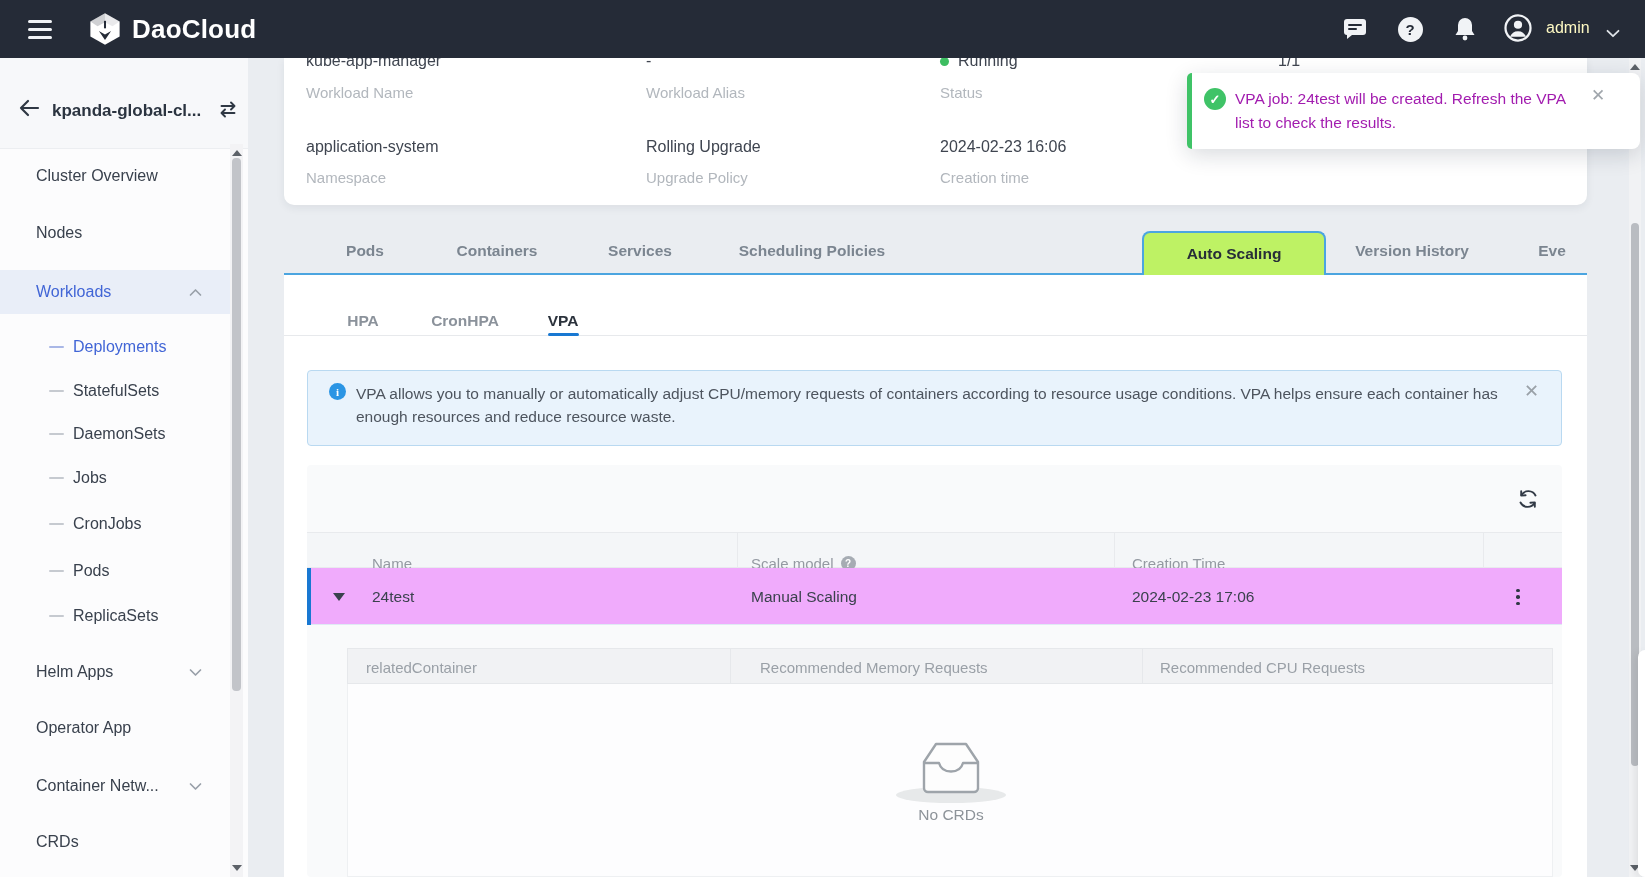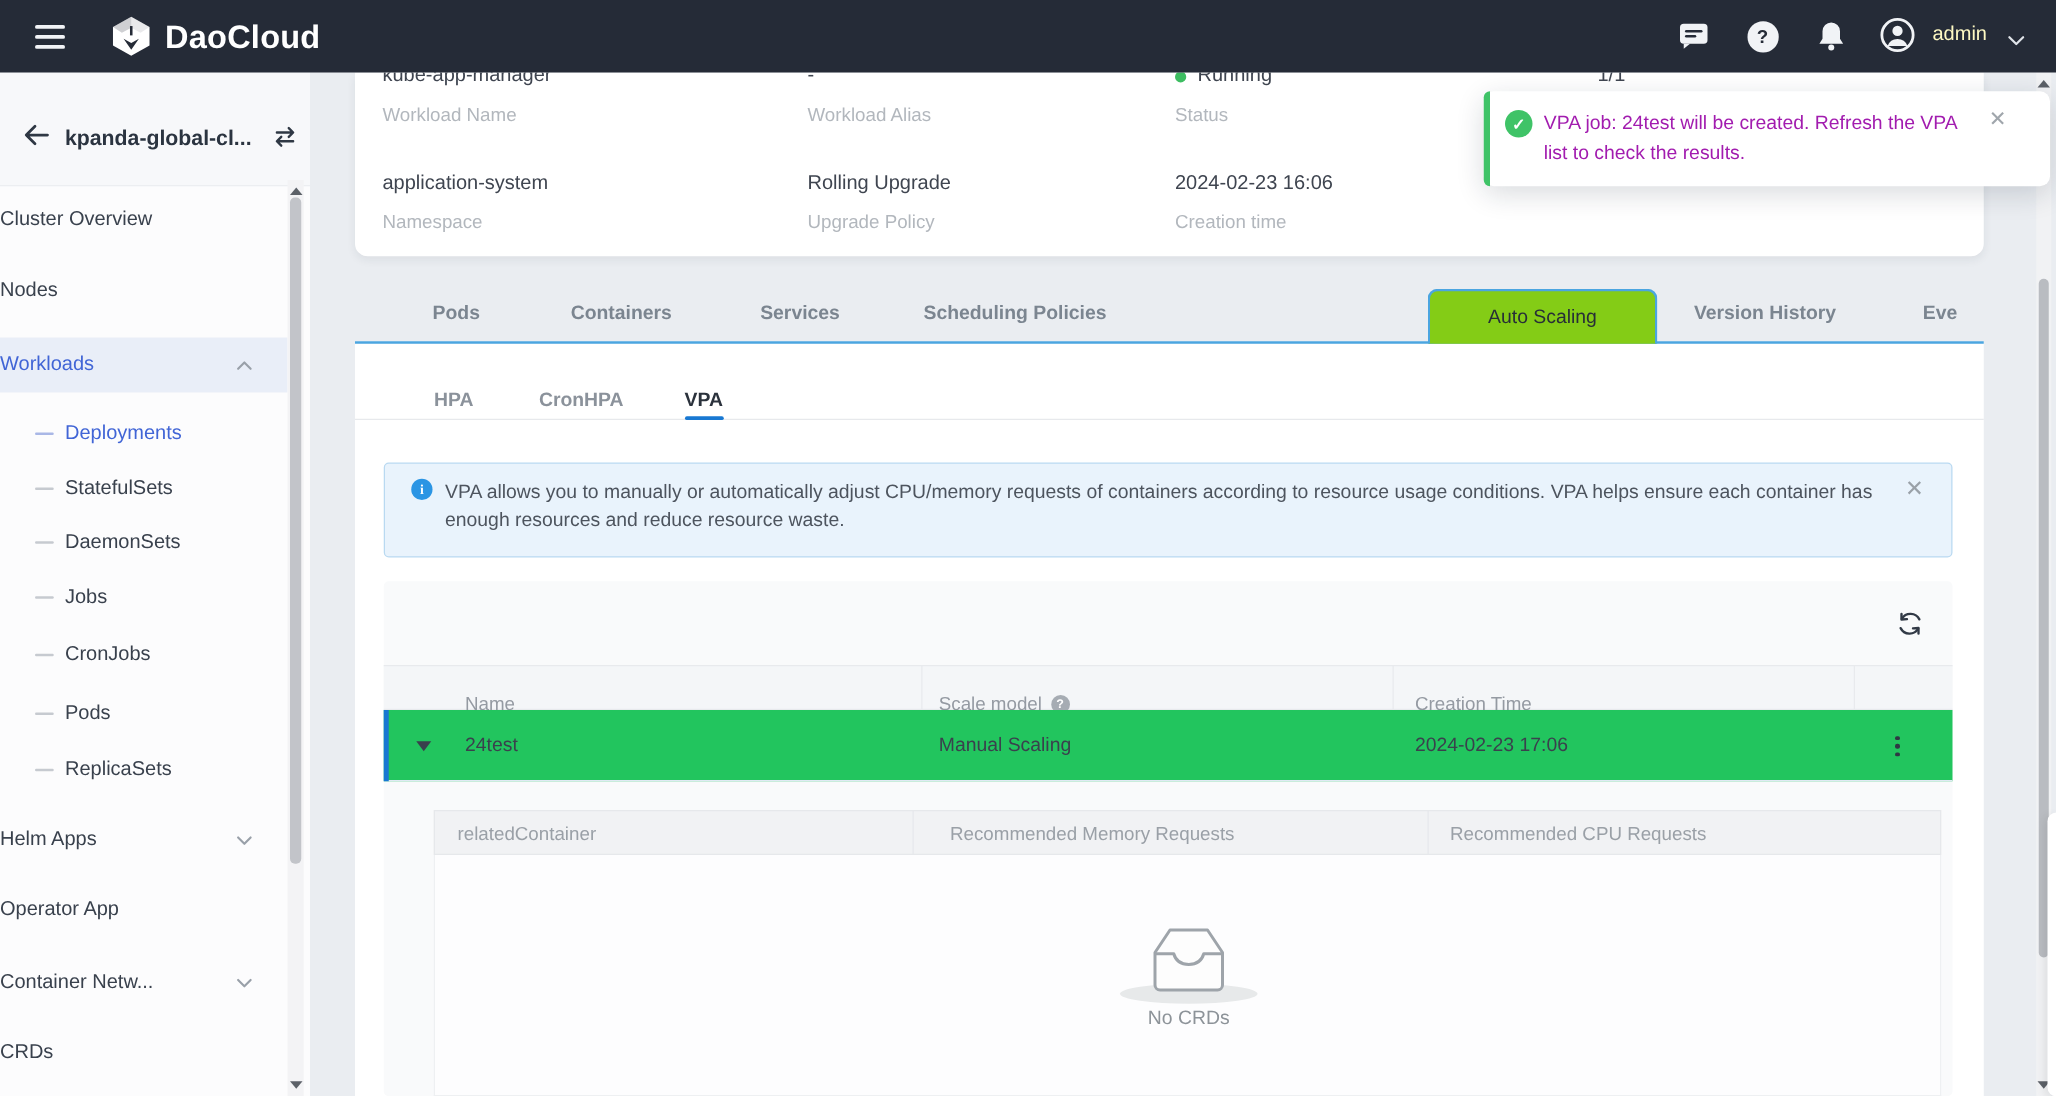--- a/index.html
+++ b/index.html
@@ -16,22 +16,22 @@
   .wcirc{width:25px;height:25px;border-radius:50%;background:#f1f3f6;color:#252b37;display:flex;align-items:center;justify-content:center;font-weight:bold;font-size:15px}
   #admin-name{position:absolute;left:1546px;top:19px;color:#fef9c3;font-size:16px;cursor:pointer}
   #admin-chevron{position:absolute;left:1606px;top:24px;cursor:pointer}
 
   
   #sidebar{position:absolute;left:0;top:58px;width:248px;height:819px;background:#fcfcfd;z-index:10}
   #sidebar-header{position:absolute;left:0;top:0;width:248px;height:90px;background:#f7f8fa;border-bottom:1px solid #eceef1}
   #back-arrow{position:absolute;left:18px;top:41px;cursor:pointer;display:flex}
   #cluster-name{position:absolute;left:52px;top:43px;font-size:17px;font-weight:bold;color:#2b3440;cursor:pointer}
   #switch-cluster{position:absolute;left:218px;top:43px;cursor:pointer;display:flex}
-  .sb-item{position:absolute;left:0;width:230px;height:44px;display:flex;align-items:center;box-sizing:border-box;font-size:16px;color:#39414d;cursor:pointer}
-  .sb-item.sub{padding-left:28px}
+  .sb-item{position:absolute;left:0;width:230px;height:44px;display:flex;align-items:center;padding-left:36px;box-sizing:border-box;font-size:16px;color:#39414d;cursor:pointer}
+  .sb-item.sub{padding-left:49px}
   .sb-item.active-top{background:#e9eef8;color:#4165d6}
   .sb-item.active-sub .sb-label{color:#4165d6}
   .sb-item.active-sub .dash{background:#a9b7e6}
   .dash{width:15px;height:2px;background:#c6cad0;border-radius:1px;margin-right:9px;flex:0 0 auto}
   .sb-chev{position:absolute;right:28px;top:18px;display:flex}
   
   #sb-track{position:absolute;left:230px;top:86px;width:13px;height:733px;background:#f3f3f5}
   #sb-thumb{position:absolute;left:232px;top:100px;width:9px;height:533px;background:#c2c4c9;border-radius:4px;cursor:pointer}
   .scroll-arrow{width:0;height:0;position:absolute}
   .up-a{border-left:5px solid transparent;border-right:5px solid transparent;border-bottom:6px solid #5c6168}
@@ -39,21 +39,21 @@
 
   
   #detail-card{position:absolute;left:284px;top:58px;width:1303px;height:147px;background:#fff;border-radius:0 0 10px 10px;box-shadow:0 3px 8px rgba(30,40,60,.07);overflow:hidden;z-index:5}
   .wd-value{position:absolute;font-size:16px;color:#3f4550;height:22px;display:flex;align-items:center}
   .wd-label{position:absolute;font-size:15px;color:#b2b7bd}
   .status-dot{display:inline-block;width:9px;height:9px;border-radius:50%;background:#3dbd61;margin-right:9px}
 
   
   #tabs-row{position:absolute;left:284px;top:228px;width:1303px;height:45px;border-bottom:2px solid #4ba5e0;z-index:6}
   .tab{position:absolute;top:0;height:45px;display:flex;align-items:center;transform:translateX(-50%);font-size:15.5px;font-weight:bold;color:#7b8590;cursor:pointer;white-space:nowrap}
-  #tab-active{position:absolute;left:858px;top:3px;width:180px;bottom:-2px;background:#84cc16;border:2px solid #4ba5e0;border-bottom:none;border-radius:8px 8px 0 0;display:flex;align-items:center;justify-content:center;font-size:15.5px;font-weight:normal;color:#272e38;cursor:pointer;z-index:2}
+  #tab-active{position:absolute;left:858px;top:3px;width:180px;bottom:-2px;background:#bef264;border:2px solid #4ba5e0;border-bottom:none;border-radius:8px 8px 0 0;display:flex;align-items:center;justify-content:center;font-size:15.5px;font-weight:bold;color:#272e38;cursor:pointer;z-index:2}
 
   
   #content-card{position:absolute;left:284px;top:273px;width:1303px;height:604px;background:#fff;z-index:4}
   .subtab{position:absolute;top:36px;height:24px;display:flex;align-items:center;transform:translateX(-50%);font-size:15.5px;font-weight:bold;color:#8b929b;cursor:pointer}
   .subtab.active{color:#2b323c}
   #subtab-underline{position:absolute;left:264px;top:60px;width:31px;height:3px;background:#1878d2;border-radius:2px;z-index:2}
   #subtab-divider{position:absolute;left:0px;top:62px;width:1303px;height:1px;background:#e7e9ec}
 
   
   #banner{position:absolute;left:23px;top:97px;width:1255px;height:76px;background:#e9f3fc;border:1px solid #b9d9f1;border-radius:4px;box-sizing:border-box}
@@ -61,21 +61,21 @@
   #banner-text{position:absolute;left:48px;top:11px;width:1160px;font-size:15.5px;line-height:23px;color:#4d545e}
   #banner-close{position:absolute;left:1216px;top:9px;font-size:18px;color:#9aa1a8;cursor:pointer}
 
   
   #table-card{position:absolute;left:23px;top:192px;width:1255px;height:412px;background:#f9fafb;border-radius:4px}
   #refresh-btn{position:absolute;left:1209px;top:22px;width:24px;height:24px;cursor:pointer;display:flex;align-items:center;justify-content:center}
   #thead{position:absolute;left:0;top:67px;width:1255px;height:36px;background:#f4f6f8;border-top:1px solid #e8eaed;border-bottom:1px solid #e8eaed;box-sizing:border-box}
   .th-div{position:absolute;top:67px;width:1px;height:36px;background:#e8eaed}
   .th-cell{position:absolute;top:12px;height:36px;display:flex;align-items:center;font-size:15px;color:#949aa2}
   .help-circ{width:15px;height:15px;border-radius:50%;background:#a6acb3;color:#fff;font-size:10px;font-weight:bold;display:inline-flex;align-items:center;justify-content:center;margin-left:7px;cursor:pointer}
-  #vpa-row{position:absolute;left:0;top:103px;width:1255px;height:57px;background:#22c55e;border-bottom:1px solid #dfeaf3;box-sizing:border-box;cursor:pointer}
+  #vpa-row{position:absolute;left:0;top:103px;width:1255px;height:57px;background:#f0abfc;border-bottom:1px solid #dfeaf3;box-sizing:border-box;cursor:pointer}
   #row-accent{position:absolute;left:0;top:0;width:4px;height:57px;background:#1878d2}
   #row-caret{position:absolute;left:26px;top:25px;width:0;height:0;border-left:6px solid transparent;border-right:6px solid transparent;border-top:8px solid #39414d;cursor:pointer}
   .td-cell{position:absolute;top:0;height:57px;display:flex;align-items:center;font-size:15.5px;color:#3a414d}
   #kebab{position:absolute;left:1200px;top:17px;width:22px;height:24px;display:flex;flex-direction:column;align-items:center;justify-content:center;gap:3px;cursor:pointer}
   #kebab i{width:3.5px;height:3.5px;border-radius:50%;background:#2f3844}
 
   
   #inner-table{position:absolute;left:40px;top:183px;width:1206px}
   #inner-head{position:absolute;left:0;top:0;width:1206px;height:36px;background:#f1f2f4;border:1px solid #e6e8eb;box-sizing:border-box}
   .ih-div{position:absolute;top:0;width:1px;height:36px;background:#e6e8eb}

